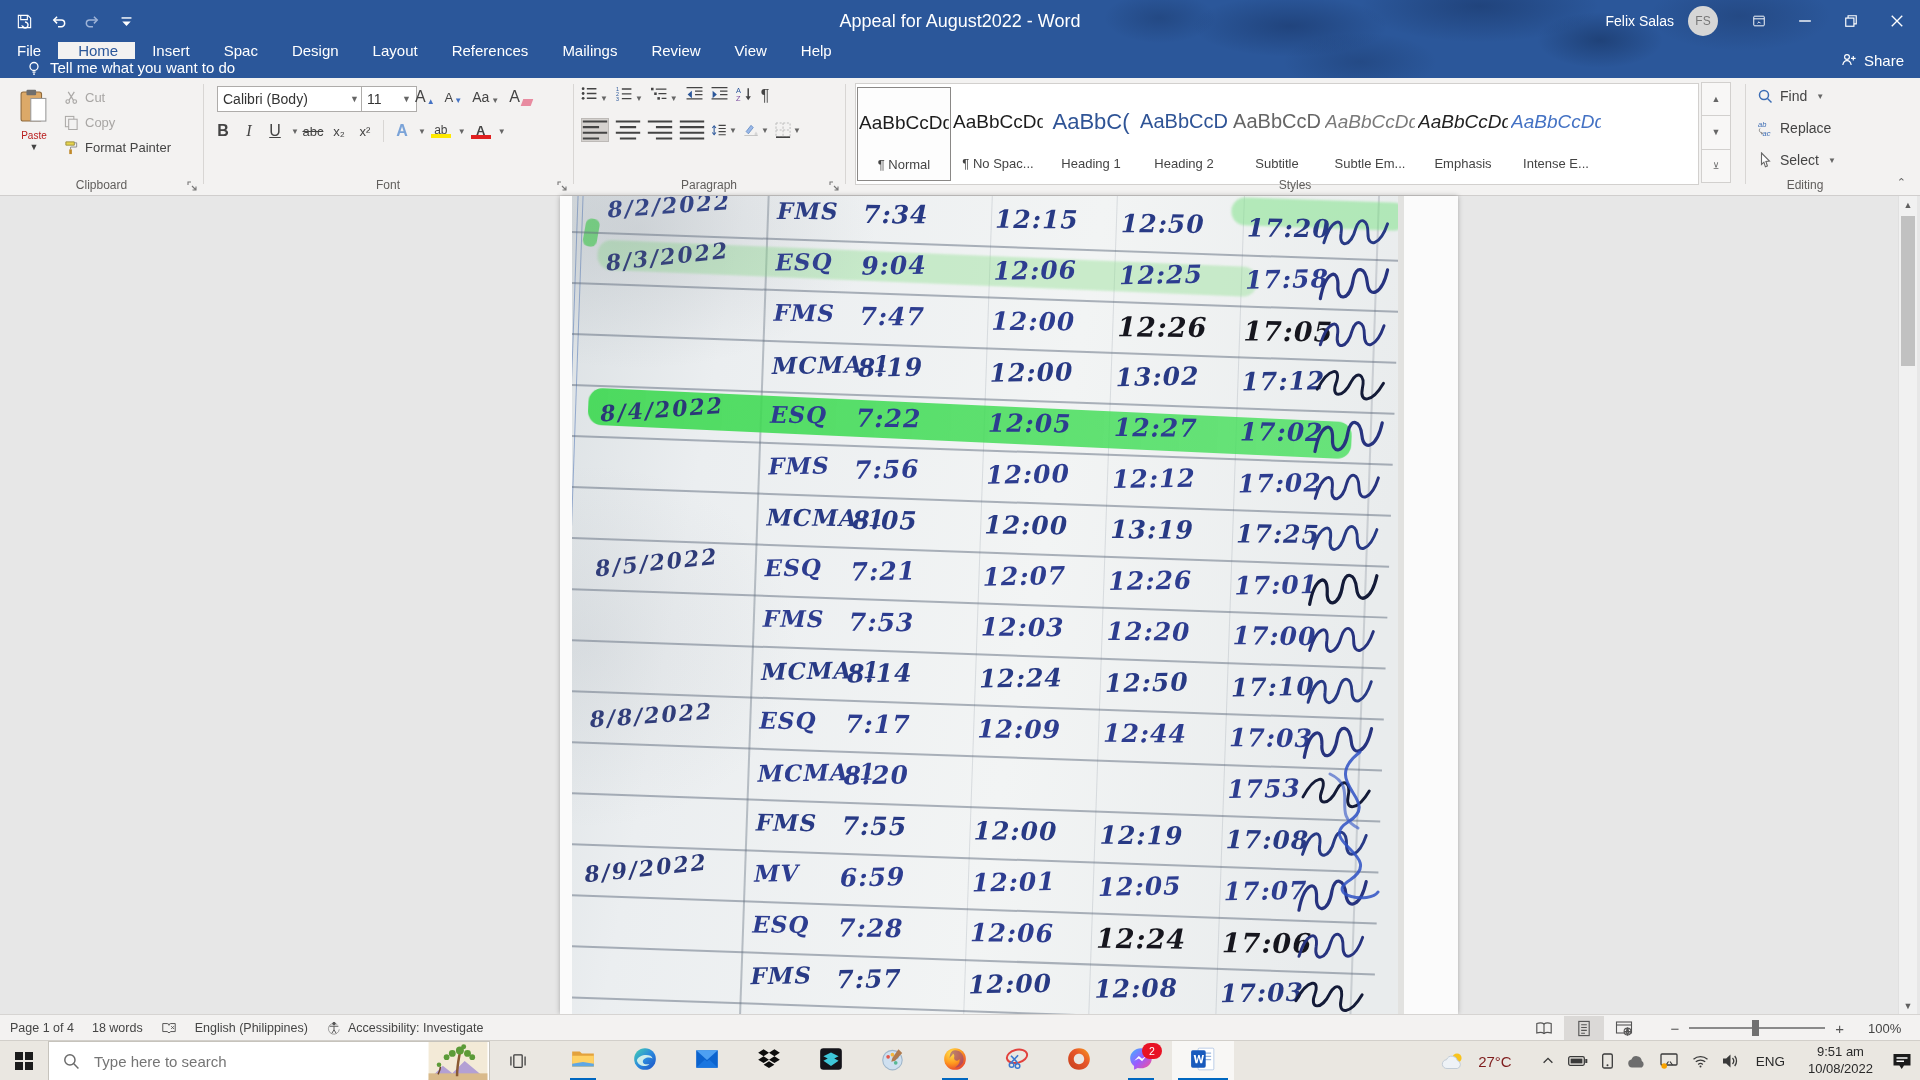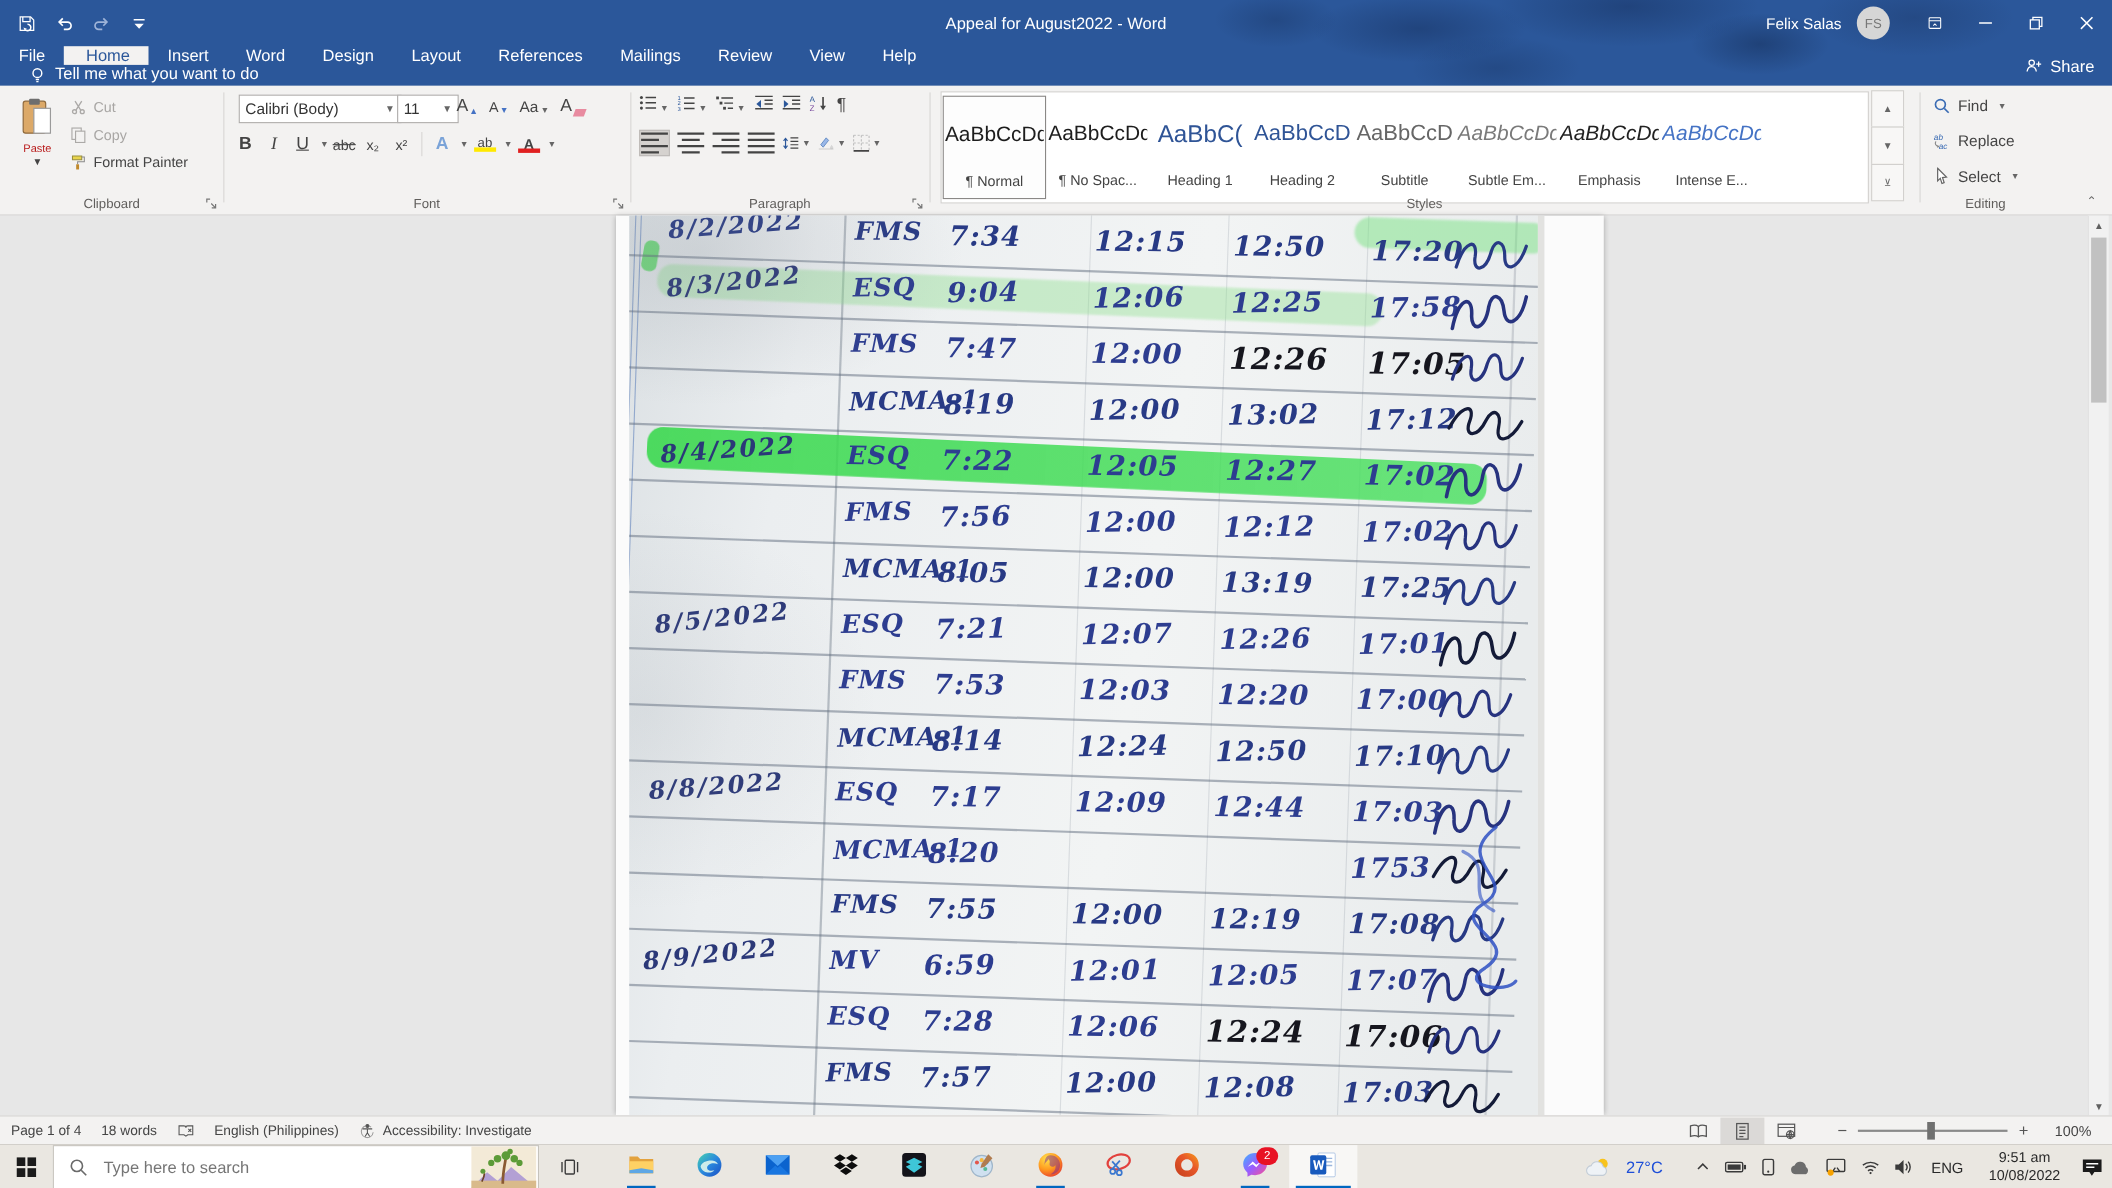--- a/index.html
+++ b/index.html
@@ -12,21 +12,21 @@
       radial-gradient(170px 52px at 1480px 6px, rgba(20,44,88,.45), transparent 70%),
       radial-gradient(90px 40px at 1600px 40px, rgba(14,34,70,.40), transparent 70%),
       radial-gradient(130px 50px at 1740px 16px, rgba(24,48,92,.35), transparent 70%),
       radial-gradient(80px 36px at 1160px 18px, rgba(18,40,80,.30), transparent 70%),
       radial-gradient(110px 42px at 1360px 62px, rgba(18,40,80,.28), transparent 70%);}
   #titlebar{position:absolute;left:0;top:0;width:100%;height:42px;color:#fff;}
   .qat{position:absolute;left:14px;top:0;height:42px;display:flex;align-items:center;gap:14px;}
   .qat .qbtn{width:20px;height:20px;display:flex;align-items:center;justify-content:center;}
   .qat svg{width:17px;height:17px;}
   #win-title{position:absolute;left:0;right:0;top:0;height:42px;display:flex;align-items:center;justify-content:center;
-    font-size:15px;color:#fff;pointer-events:none;}
+    font-size:18px;color:#fff;pointer-events:none;}
   .tb-right{position:absolute;right:0;top:0;height:42px;display:flex;align-items:center;}
   .tb-user{font-size:14px;margin-right:14px;}
   .tb-avatar{width:30px;height:30px;border-radius:50%;background:#d6d6d6;color:#777;font-size:12px;
     display:flex;align-items:center;justify-content:center;margin-right:18px;}
   .caption-btn{width:46px;height:42px;display:flex;align-items:center;justify-content:center;color:#fff;font-size:14px;}
   .caption-btn svg{width:14px;height:14px;}
   
   #tabrow{position:absolute;left:0;top:42px;width:100%;height:36px;display:flex;align-items:stretch;color:#fff;flex-direction:column;}
   .tab{padding:0 17px;display:flex;align-items:center;font-size:15px;cursor:default;}
   .tab.active{background:#f3f2f1;color:#2b579a;padding-left:20px;}
@@ -159,21 +159,21 @@
   .tk-btn{position:relative;width:62px;height:40px;display:flex;align-items:center;justify-content:center;}
   .tk-btn svg{width:26px;height:26px;}
   .tk-btn .openline{position:absolute;left:18px;right:18px;bottom:0;height:3px;background:#0067c0;}
   .tk-btn.active{background:rgba(255,255,255,.65);}
   .tk-btn.active .openline{left:6px;right:6px;}
   .tk-badge{position:absolute;top:2px;right:10px;min-width:16px;height:16px;border-radius:8px;background:#e81224;color:#fff;
     font-size:10.5px;display:flex;align-items:center;justify-content:center;padding:0 2px;}
   #tray{position:absolute;right:0;top:0;height:40px;display:flex;align-items:center;gap:13px;padding-right:8px;}
   #tray .ticon{display:flex;align-items:center;justify-content:center;}
   #tray svg{display:block;}
-  .tray-temp{font-size:15px;color:#1d4ed8;margin-right:16px;}
+  .tray-temp{font-size:15px;color:#7f1d1d;margin-right:16px;}
   .tray-lang{font-size:13.5px;color:#2a2a2a;margin:0 4px;}
   .tray-clock{font-size:13px;color:#2a2a2a;text-align:center;line-height:1.3;margin:0 6px;white-space:nowrap;}
 </style>
 </head>
 <body>
 
 <div id="screen">
 
   <div id="topchrome">
     <div id="titlebar">
@@ -232,21 +232,21 @@
               <path d="M1.5 1.5l9 9M10.5 1.5l-9 9"></path>
             </svg>
           </span>
       </div>
     </div>
     <div id="tabrow">
       <div style="display:flex;">
           <div class="tab">File</div>
           <div class="tab active">Home</div>
           <div class="tab">Insert</div>
-          <div class="tab">Word</div>
+          <div class="tab">Spac</div>
           <div class="tab">Design</div>
           <div class="tab">Layout</div>
           <div class="tab">References</div>
           <div class="tab">Mailings</div>
           <div class="tab">Review</div>
           <div class="tab">View</div>
           <div class="tab">Help</div>
         </div>
       <div class="tellme">
         <svg viewBox="0 0 16 16" fill="none" stroke="#fff" stroke-width="1.3">

